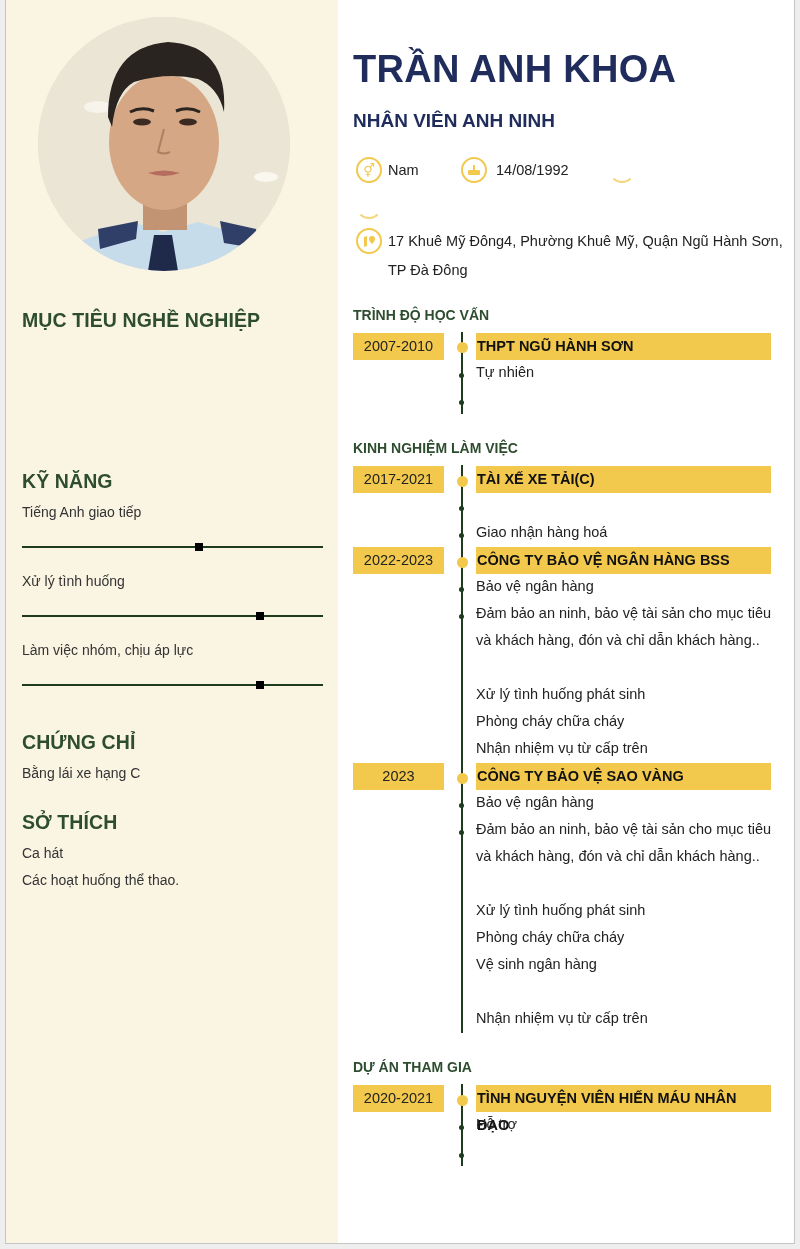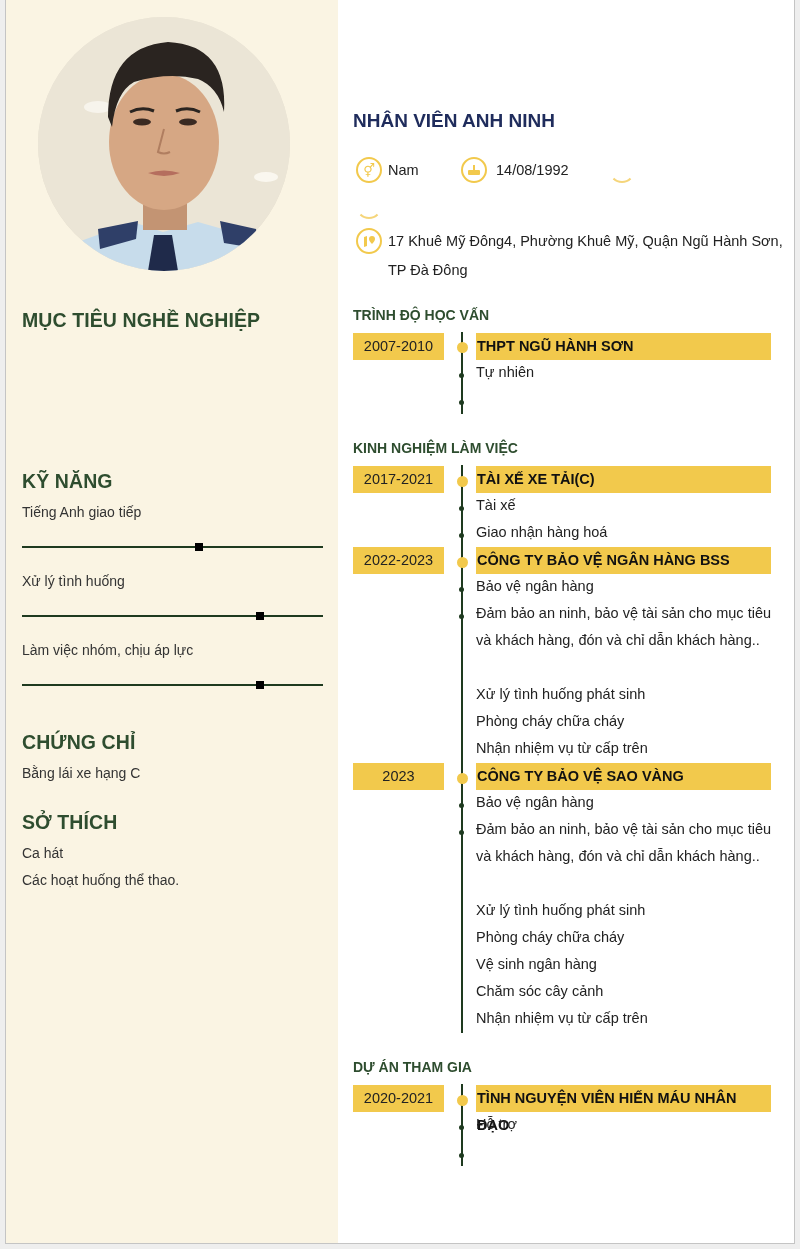--- a/index.html
+++ b/index.html
@@ -125,20 +125,21 @@
     </div>
 
     <div class="side-h" style="top:731px">CHỨNG CHỈ</div>
     <div class="side-t" style="top:765px">Bằng lái xe hạng C</div>
 
     <div class="side-h" style="top:811px">SỞ THÍCH</div>
     <div class="side-t" style="top:845px">Ca hát</div>
     <div class="side-t" style="top:872px">Các hoạt huống thể thao.</div>
   </div>
 
+  <div class="name">TRẦN ANH KHOA</div>
   <div class="title">NHÂN VIÊN ANH NINH</div>
 
   <div class="info-icon" style="left:350px;top:157px">⚥</div>
   <div class="info-text" style="left:382px;top:162px">Nam</div>
 
   <div class="info-icon" style="left:455px;top:157px">
     <svg width="14" height="14" viewBox="0 0 14 14">
         <rect x="1" y="7" width="12" height="5" rx="1" fill="#f2c94c"></rect>
         <rect x="6" y="2" width="2" height="5" fill="#f2c94c"></rect>
       </svg>
@@ -166,21 +167,20 @@
   <div class="item" style="top:359px">Tự nhiên</div>
   <div class="tl-dot" style="top:400px"></div>
 
   <div class="sec-h" style="top:440px">KINH NGHIỆM LÀM VIỆC</div>
   <div class="tl-line" style="top:465px;height:568px"></div>
 
   <div class="date-box" style="top:466px">2017-2021</div>
   <div class="tl-dot-big" style="top:476px"></div>
   <div class="entry-bar" style="top:466px">TÀI XẾ XE TẢI(C)</div>
   <div class="tl-dot" style="top:506px"></div>
-  <div class="item" style="top:492px">Tài xế</div>
   <div class="tl-dot" style="top:533px"></div>
   <div class="item" style="top:519px">Giao nhận hàng hoá</div>
 
   <div class="date-box" style="top:547px">2022-2023</div>
   <div class="tl-dot-big" style="top:557px"></div>
   <div class="entry-bar" style="top:547px">CÔNG TY BẢO VỆ NGÂN HÀNG BSS</div>
   <div class="tl-dot" style="top:587px"></div>
   <div class="item" style="top:573px">Bảo vệ ngân hàng</div>
   <div class="tl-dot" style="top:614px"></div>
   <div class="item" style="top:600px">Đảm bảo an ninh, bảo vệ tài sản cho mục tiêu và khách hàng, đón và chỉ dẫn khách hàng..</div>
@@ -191,21 +191,20 @@
   <div class="date-box" style="top:763px">2023</div>
   <div class="tl-dot-big" style="top:773px"></div>
   <div class="entry-bar" style="top:763px">CÔNG TY BẢO VỆ SAO VÀNG</div>
   <div class="tl-dot" style="top:803px"></div>
   <div class="item" style="top:789px">Bảo vệ ngân hàng</div>
   <div class="tl-dot" style="top:830px"></div>
   <div class="item" style="top:816px">Đảm bảo an ninh, bảo vệ tài sản cho mục tiêu và khách hàng, đón và chỉ dẫn khách hàng..</div>
   <div class="item" style="top:897px">Xử lý tình huống phát sinh</div>
   <div class="item" style="top:924px">Phòng cháy chữa cháy</div>
   <div class="item" style="top:951px">Vệ sinh ngân hàng</div>
-  <div class="item" style="top:978px">Chăm sóc cây cảnh</div>
   <div class="item" style="top:1005px">Nhận nhiệm vụ từ cấp trên</div>
 
   <div class="sec-h" style="top:1059px">DỰ ÁN THAM GIA</div>
   <div class="tl-line" style="top:1084px;height:82px"></div>
   <div class="date-box" style="top:1085px">2020-2021</div>
   <div class="tl-dot-big" style="top:1095px"></div>
   <div class="entry-bar" style="top:1085px">TÌNH NGUYỆN VIÊN HIẾN MÁU NHÂN ĐẠO</div>
   <div class="tl-dot" style="top:1125px"></div>
   <div class="item" style="top:1111px">Hỗ trợ</div>
   <div class="tl-dot" style="top:1153px"></div>

